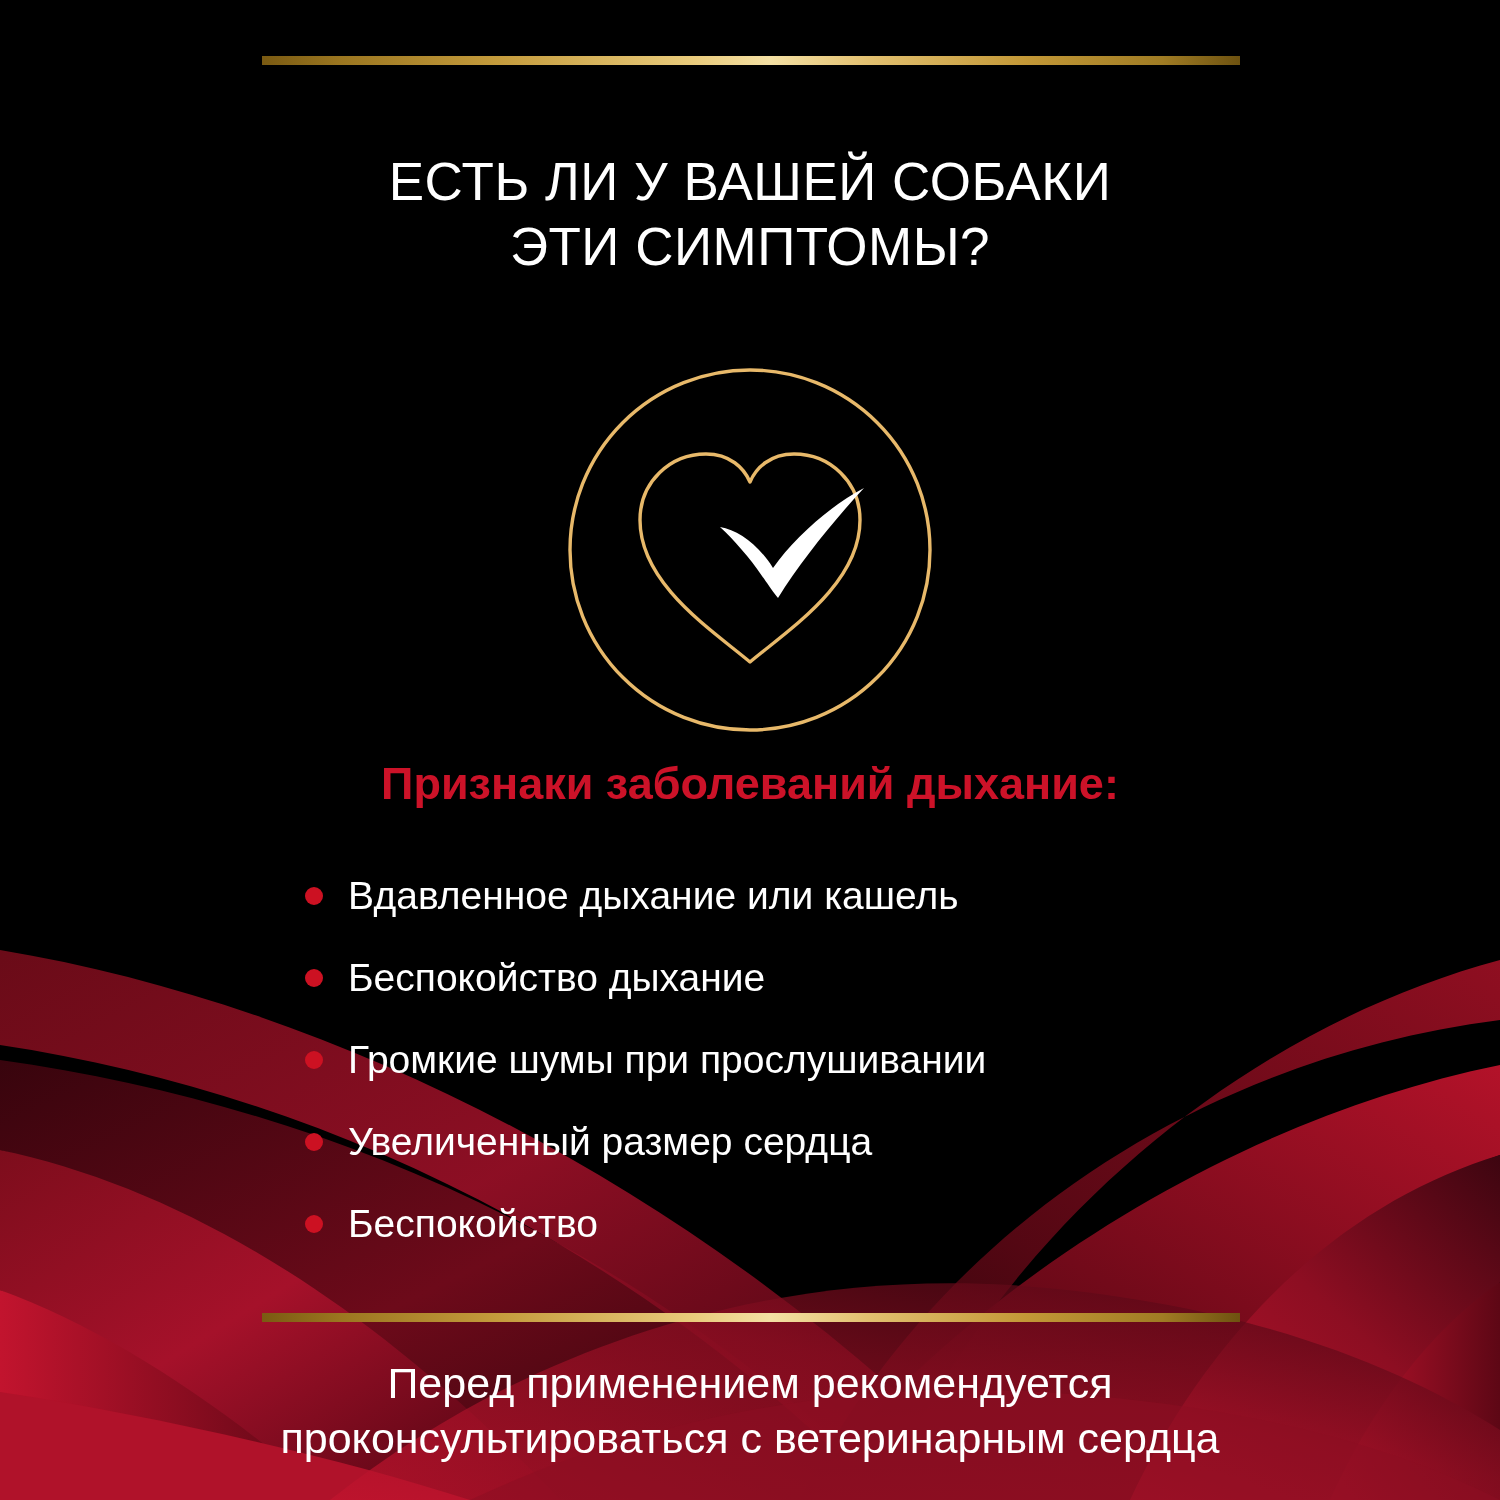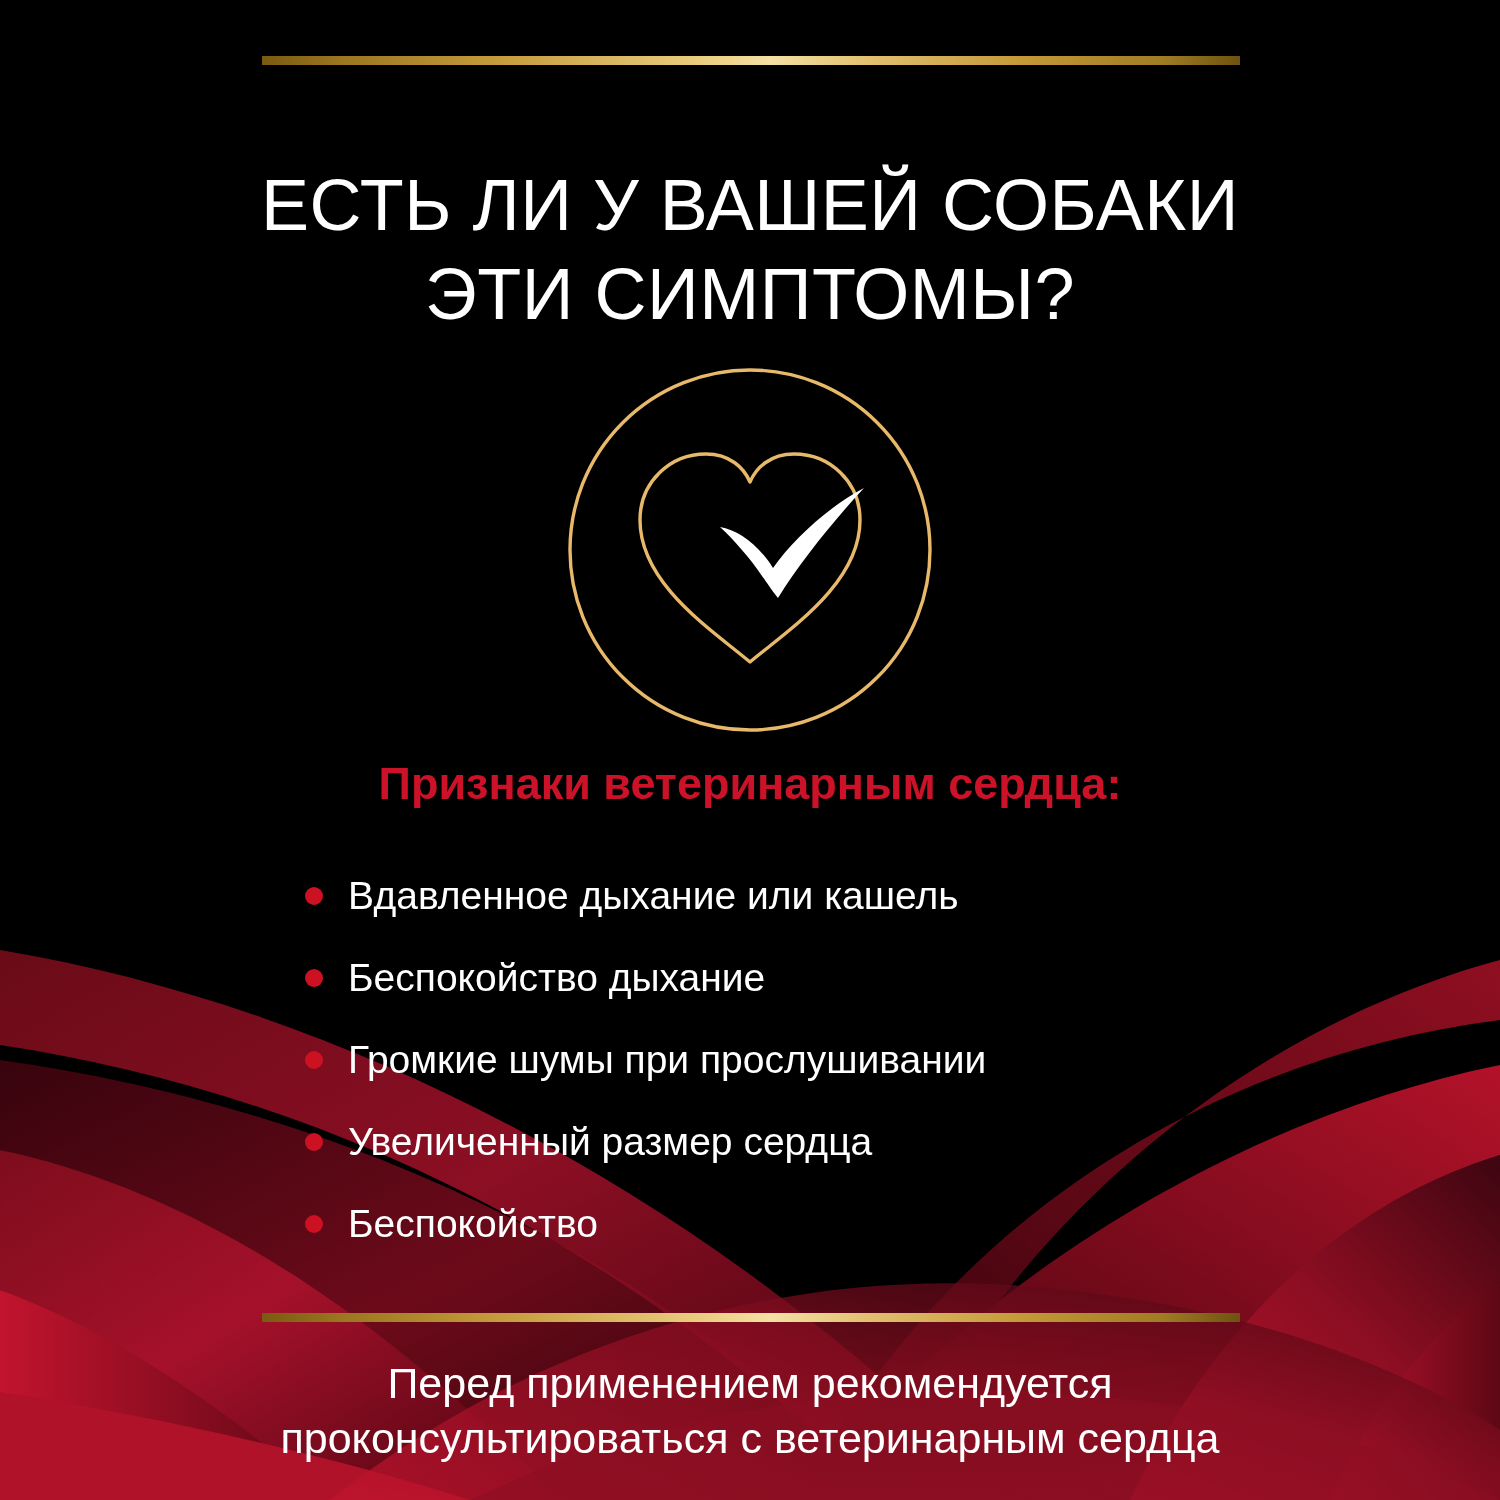--- a/index.html
+++ b/index.html
@@ -48,21 +48,21 @@
   #rule-bottom { top: 1313px; }
 
   
   #headline {
     position: absolute;
     left: 150px;
     top: 113px;
     width: 1200px;
     z-index: 6;
     color: #ffffff;
-    font-size: 72px;
+    font-size: 53px;
     line-height: 1.23;
     font-weight: 400;
     text-align: center;
     letter-spacing: 0.5px;
   }
 
   
   #heart-badge {
     position: absolute;
     left: 562px;
@@ -196,21 +196,21 @@
              C 268 92, 298 120, 298 158
              C 298 222, 226 268, 188 300 Z" fill="none" stroke="#e8b96a" stroke-width="3.4" stroke-linejoin="round"></path>
     <path d="M158 165
              C 176 168, 196 182, 211 206
              C 232 176, 268 144, 302 126
              C 274 156, 238 200, 216 236
              C 208 226, 206 222, 200 214
              C 188 196, 172 178, 158 165 Z" fill="#ffffff"></path>
   </svg>
 
-  <div id="section-heading">Признаки ветеринарным сердца:</div>
+  <div id="section-heading">Признаки заболеваний дыхание:</div>
 
   <ul id="symptom-list">
     <li>
       <span class="bullet-dot"></span>
       <span>Вдавленное дыхание или кашель</span>
     </li>
     <li>
       <span class="bullet-dot"></span>
       <span>Беспокойство дыхание</span>
     </li>

